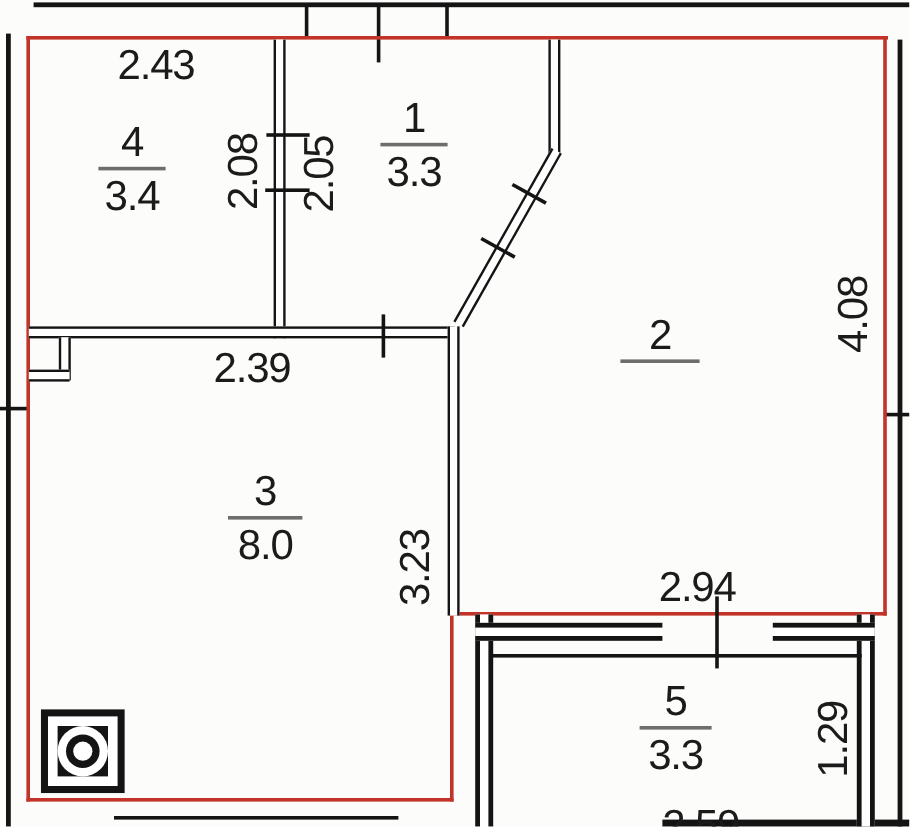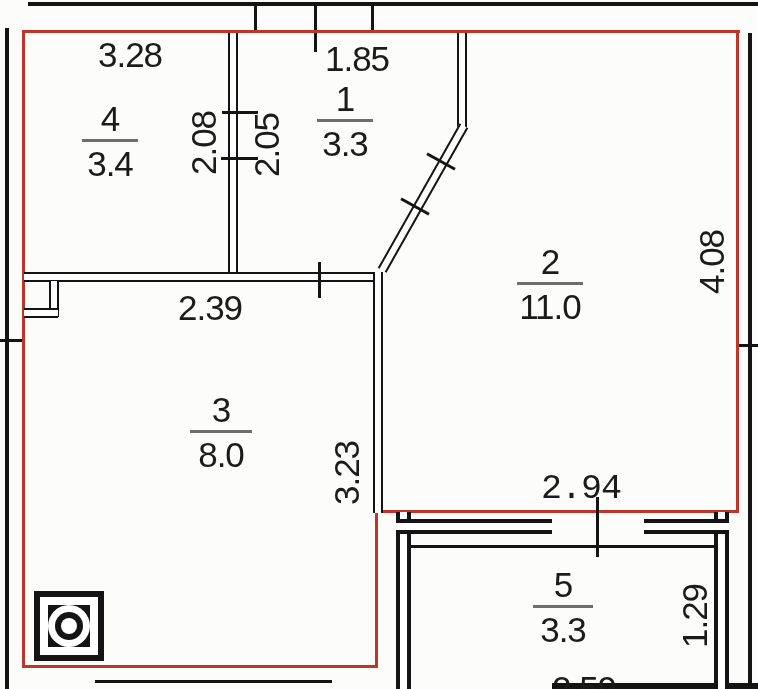--- a/index.html
+++ b/index.html
@@ -79,40 +79,38 @@
   <div class="blk" style="left:408px;top:545px;width:310px;height:3px;"></div>
 
   <svg class="abs" style="left:34px;top:591px;" width="70" height="70" viewBox="0 0 70 70">
     <rect x="3" y="3" width="64" height="64" fill="#fff" stroke="#141414" stroke-width="6"></rect>
     <rect x="14" y="14" width="42" height="42" fill="#141414"></rect>
     <circle cx="35" cy="35" r="21" fill="#fff"></circle>
     <circle cx="35" cy="35" r="14" fill="#141414"></circle>
     <circle cx="35" cy="35" r="8" fill="#fff"></circle>
   </svg>
 
-  <div class="dim" style="left:130px;top:54px;">3.28</div>
-  <div class="dim" style="left:357px;top:58px;">1.85</div>
+  <div class="dim" style="left:130px;top:54px;">2.43</div>
   <div class="dim rot" style="left:203px;top:143px;">2.08</div>
   <div class="dim rot" style="left:266px;top:145px;">2.05</div>
   <div class="dim" style="left:210px;top:307px;">2.39</div>
   <div class="dim rot" style="left:711px;top:262px;">4.08</div>
   <div class="dim rot" style="left:346px;top:473px;">3.23</div>
-  <div class="dim" style="left:581px;top:489px;font-family:Liberation Mono, monospace;">2.94</div>
+  <div class="dim" style="left:581px;top:489px;">2.94</div>
   <div class="dim rot" style="left:694px;top:616px;">1.29</div>
   <div class="dim" style="left:584px;top:688px;">2.59</div>
 
   <div class="room-label" style="left:345px;top:121px;">
     <span>1</span>
     <span class="frac"></span>
     <span>3.3</span>
   </div>
   <div class="room-label" style="left:550px;top:284px;">
     <span>2</span>
     <span class="frac" style="width:66px;"></span>
-    <span>11.0</span>
   </div>
   <div class="room-label" style="left:221px;top:432px;">
     <span>3</span>
     <span class="frac" style="width:62px;"></span>
     <span>8.0</span>
   </div>
   <div class="room-label" style="left:110px;top:141px;">
     <span>4</span>
     <span class="frac"></span>
     <span>3.4</span>

